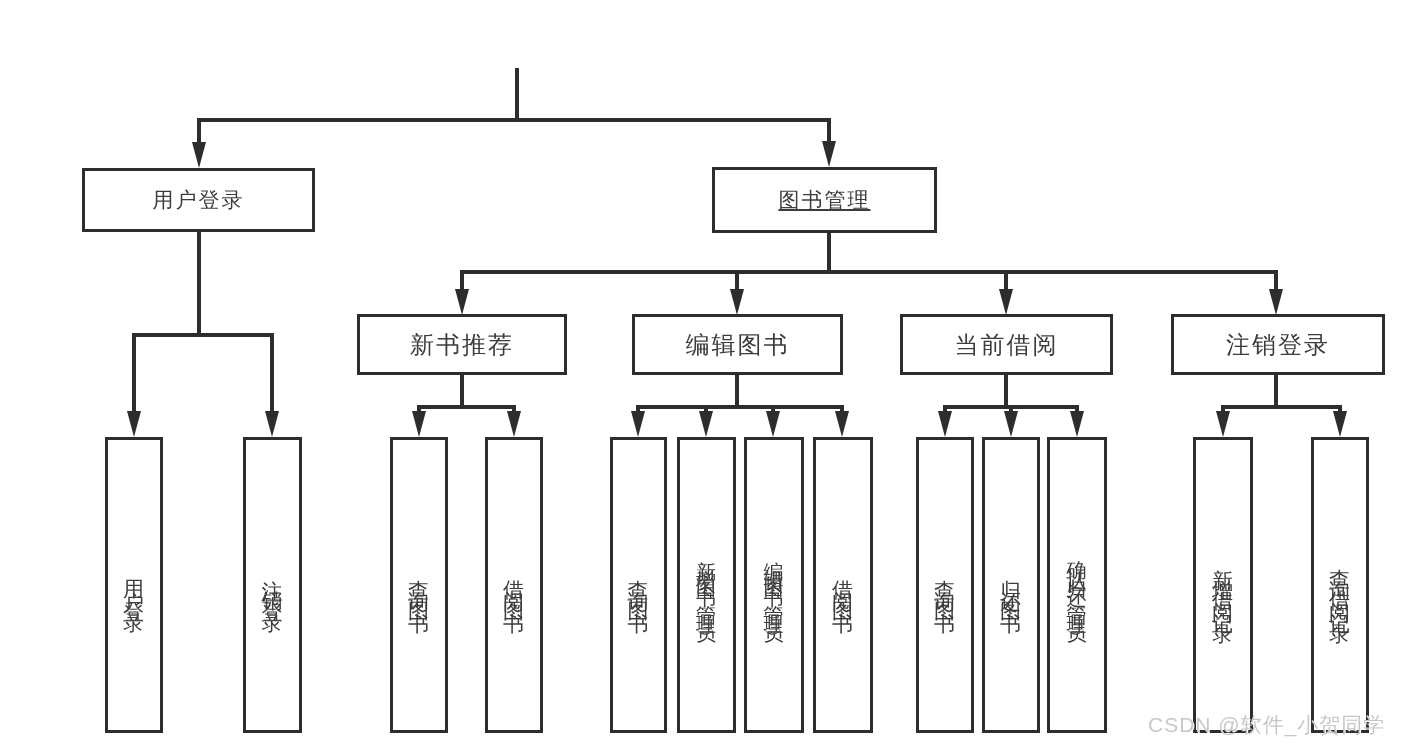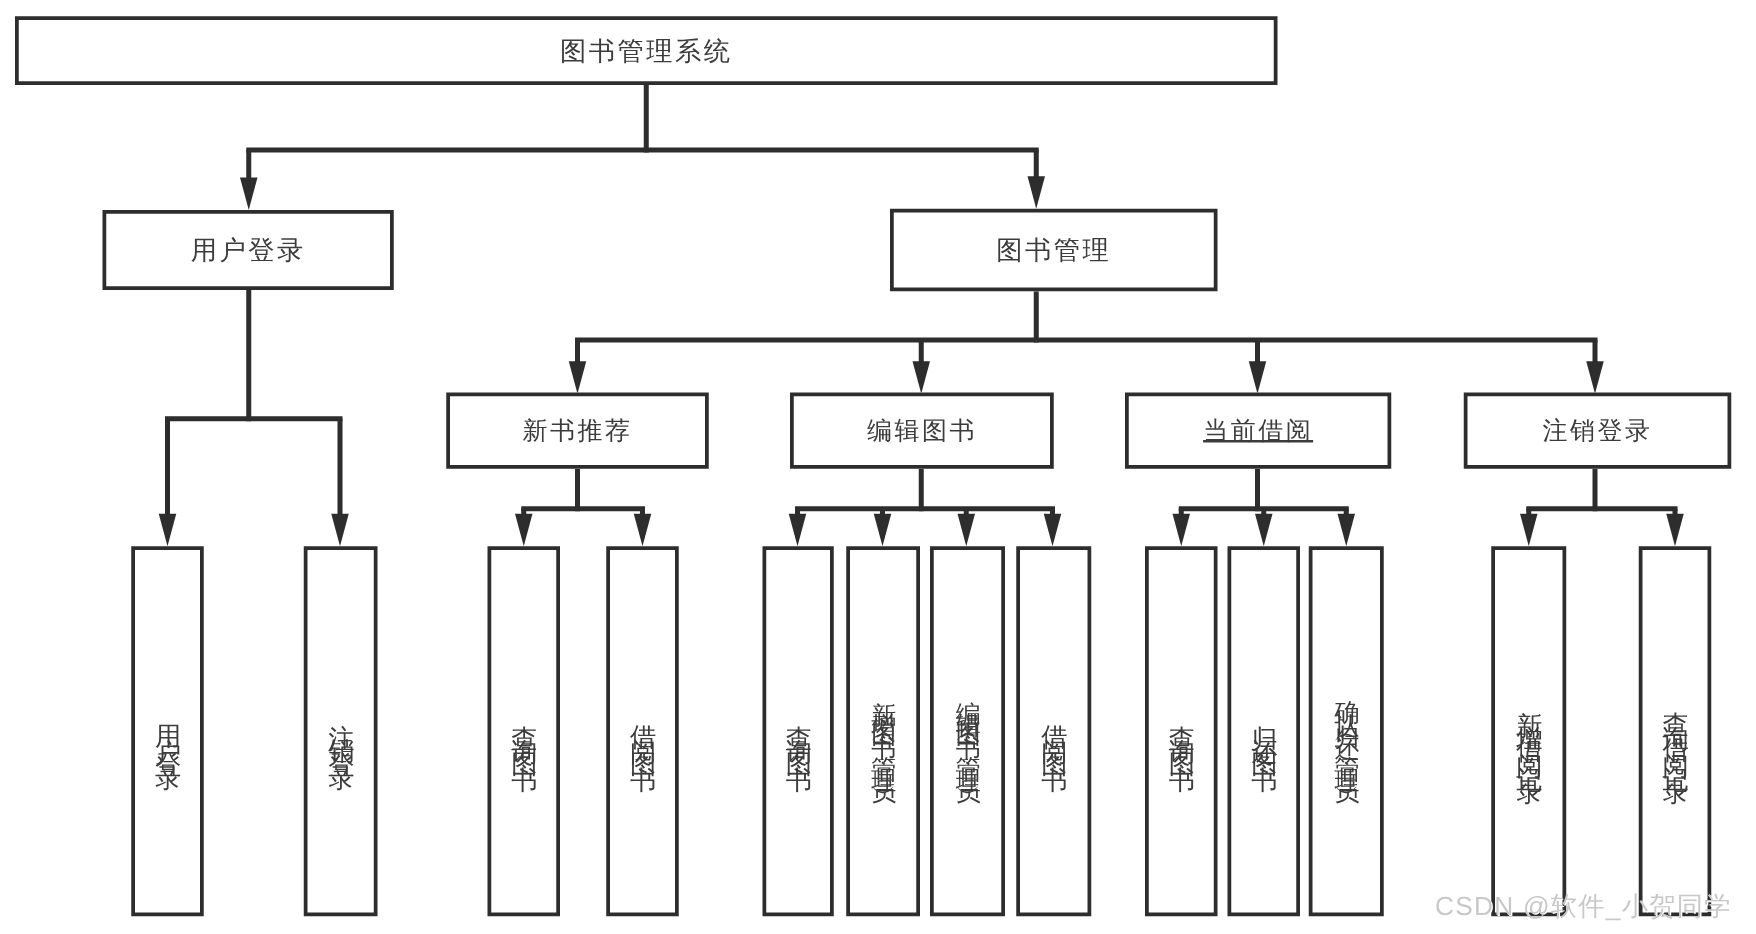--- a/index.html
+++ b/index.html
@@ -16,21 +16,21 @@
     background:#ffffff;
     border:3px solid #2d2d2d;
     box-sizing:border-box;
     display:flex;
     align-items:center;
     justify-content:center;
     color:#3c3c3c;
     z-index:2;
   }
   .box.h{font-size:21px;letter-spacing:2px;}
-  .box.lvl3{font-size:20px;}
+  .box.lvl3{font-size:24px;}
   .box.v{
     writing-mode:vertical-rl;
     text-orientation:mixed;
     font-size:21px;
     letter-spacing:11px;
     line-height:1;
   }
   .box.v.tight{
     font-size:20px;
     letter-spacing:9px;
@@ -119,28 +119,27 @@
   <div class="vline" style="left:1075px;top:407px;height:8px;"></div>
   <div class="arrow" style="left:1070px;top:411px;"></div>
 
   <div class="vline" style="left:1274px;top:375px;height:34px;"></div>
   <div class="hline" style="left:1221px;top:405px;width:121px;"></div>
   <div class="vline" style="left:1221px;top:407px;height:8px;"></div>
   <div class="arrow" style="left:1216px;top:411px;"></div>
   <div class="vline" style="left:1338px;top:407px;height:8px;"></div>
   <div class="arrow" style="left:1333px;top:411px;"></div>
 
-  <div class="box h" style="left:12px;top:13px;width:1010px;height:55px;">图书管理系统</div>
 
   <div class="box h" style="left:82px;top:168px;width:233px;height:64px;">用户登录</div>
-  <div class="box h" style="left:712px;top:167px;width:262px;height:66px;">图书管理</div>
+  <div class="box h" style="left:712px;top:167px;width:225px;height:66px;text-decoration:underline;">图书管理</div>
 
   <div class="box h lvl3" style="left:357px;top:314px;width:210px;height:61px;">新书推荐</div>
   <div class="box h lvl3" style="left:632px;top:314px;width:211px;height:61px;">编辑图书</div>
-  <div class="box h lvl3" style="left:900px;top:314px;width:213px;height:61px;text-decoration:underline;">当前借阅</div>
+  <div class="box h lvl3" style="left:900px;top:314px;width:213px;height:61px;">当前借阅</div>
   <div class="box h lvl3" style="left:1171px;top:314px;width:214px;height:61px;">注销登录</div>
 
   <div class="box v" style="left:105px;top:437px;width:58px;height:296px;">用户登录</div>
   <div class="box v" style="left:243px;top:437px;width:59px;height:296px;">注销登录</div>
 
   <div class="box v" style="left:390px;top:437px;width:58px;height:296px;">查询图书</div>
   <div class="box v" style="left:485px;top:437px;width:58px;height:296px;">借阅图书</div>
 
   <div class="box v" style="left:610px;top:437px;width:57px;height:296px;">查询图书</div>
   <div class="box v tight" style="left:677px;top:437px;width:59px;height:296px;">新增图书（管理员）</div>

